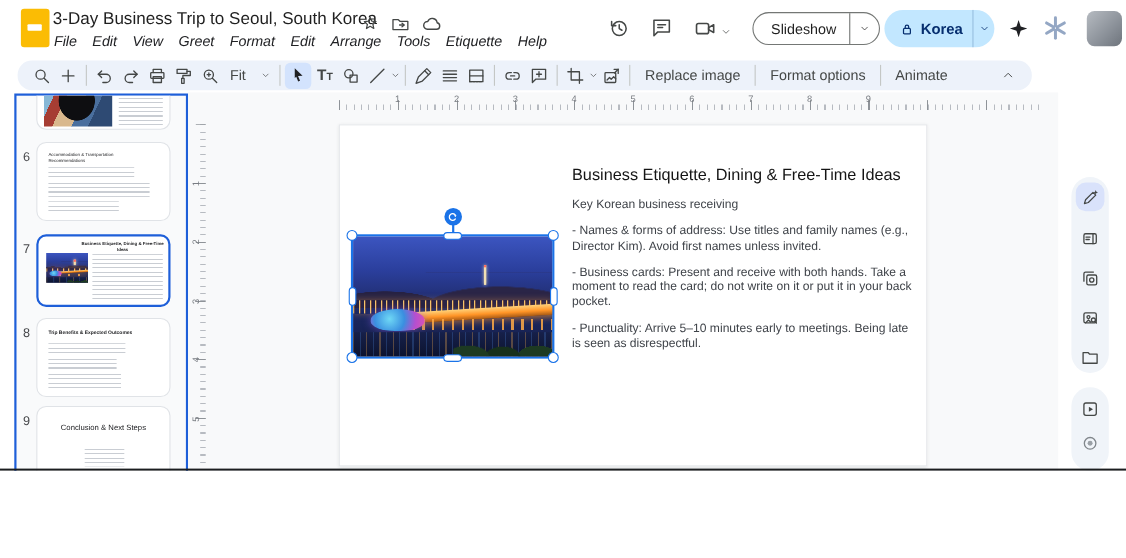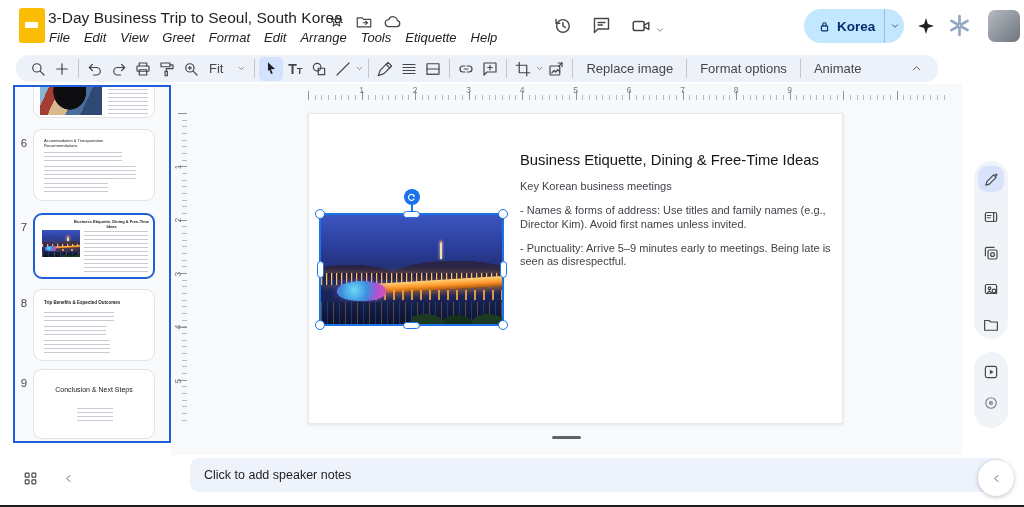--- a/index.html
+++ b/index.html
@@ -1,18 +1,18 @@
 <!DOCTYPE html>
 <html><head>
 <meta charset="utf-8">
 <style>
   * { margin:0; padding:0; box-sizing:border-box; }
   html,body { width:1024px; height:507px; overflow:hidden; }
   body { font-family:"Liberation Sans","DejaVu Sans",sans-serif; background:#fff; }
-  .app { position:relative; width:1024px; height:507px; background:#fff; overflow:hidden; }
+  .app { position:relative; width:1024px; height:428px; background:#fff; overflow:hidden; }
 
   
   .topbar { position:absolute; left:0; top:0; width:1024px; height:52px; background:#fff; }
   .slides-logo { position:absolute; left:19px; top:8px; width:26px; height:35px; background:#fbbc04; border-radius:3px; }
   .slides-logo::after { content:""; position:absolute; left:6px; top:14px; width:13px; height:6px; background:#fff; border-radius:1px; }
   .doc-title { position:absolute; left:48px; top:9px; font-size:15.5px; color:#1f1f1f; white-space:nowrap; }
   .title-icons { position:absolute; left:328px; top:12px; display:flex; gap:10px; align-items:center; }
   .menubar { position:absolute; left:42px; top:28px; display:flex; }
   .menubar span { font-size:13px; color:#202124; padding:2px 7px; border-radius:9px; cursor:default;font-style:italic; }
   .top-right-icon { position:absolute; top:15px; }
@@ -165,20 +165,29 @@
           <path d="M8 11.5h5"></path>
         </svg></span>
     <span class="top-right-icon" style="left:630px"><svg class="ic" width="22" height="22" viewBox="0 0 24 24">
           <rect x="3.5" y="7" width="12" height="10" rx="2"></rect>
           <path d="M15.5 11l5-2.8v7.6l-5-2.8z"></path>
         </svg></span>
     <span class="top-right-icon" style="left:655px;top:21px"><svg class="ic" width="10" height="10" viewBox="0 0 24 24">
           <path d="M6 9l6 6 6-6"></path>
         </svg></span>
 
+    <div class="btn-slideshow">
+      <span class="lbl">Slideshow</span>
+      <span class="sep"></span>
+      <span class="car">
+          <svg class="ic dark" width="10" height="10" viewBox="0 0 24 24">
+            <path d="M6 9l6 6 6-6"></path>
+          </svg>
+        </span>
+    </div>
 
     <div class="btn-share">
       <span style="margin-left:13px;display:flex">
           <svg class="ic navy" width="15" height="15" viewBox="0 0 24 24">
             <rect x="7" y="11" width="10" height="8" rx="1.5"></rect>
             <path d="M9.5 11V8.5a2.5 2.5 0 0 1 5 0V11"></path>
           </svg>
         </span>
       <span class="lbl">Korea</span>
       <span class="sep"></span>
@@ -425,23 +434,24 @@
       <div class="vruler-ticks"></div>
       <span class="vnum" style="top:77px">1</span>
       <span class="vnum" style="top:130px">2</span>
       <span class="vnum" style="top:184px">3</span>
       <span class="vnum" style="top:237px">4</span>
       <span class="vnum" style="top:291px">5</span>
 
       <div class="slide">
         <div class="slide-title">Business Etiquette, Dining &amp; Free-Time Ideas</div>
         <div class="slide-body">
-          <p>Key Korean business meetings</p>
+          <p>Key Korean business receiving</p>
           <p>- Names &amp; forms of address: Use titles and family names (e.g., Director Kim). Avoid first names unless invited.</p>
-          <p>- Punctuality: Arrive 5–9 minutes early to meetings. Being late is seen as disrespectful.</p>
+          <p>- Business cards: Present and receive with both hands. Take a moment to read the card; do not write on it or put it in your back pocket.</p>
+          <p>- Punctuality: Arrive 5–10 minutes early to meetings. Being late is seen as disrespectful.</p>
         </div>
 
         <div class="imgsel">
           <div class="seoul" style="left:0;top:0;right:0;bottom:0">
             <div class="mtn"></div>
               <div class="tower"></div>
               <div class="cityband"></div>
               <div class="bridge"></div>
               <div class="piers"></div>
               <div class="dome"></div>

